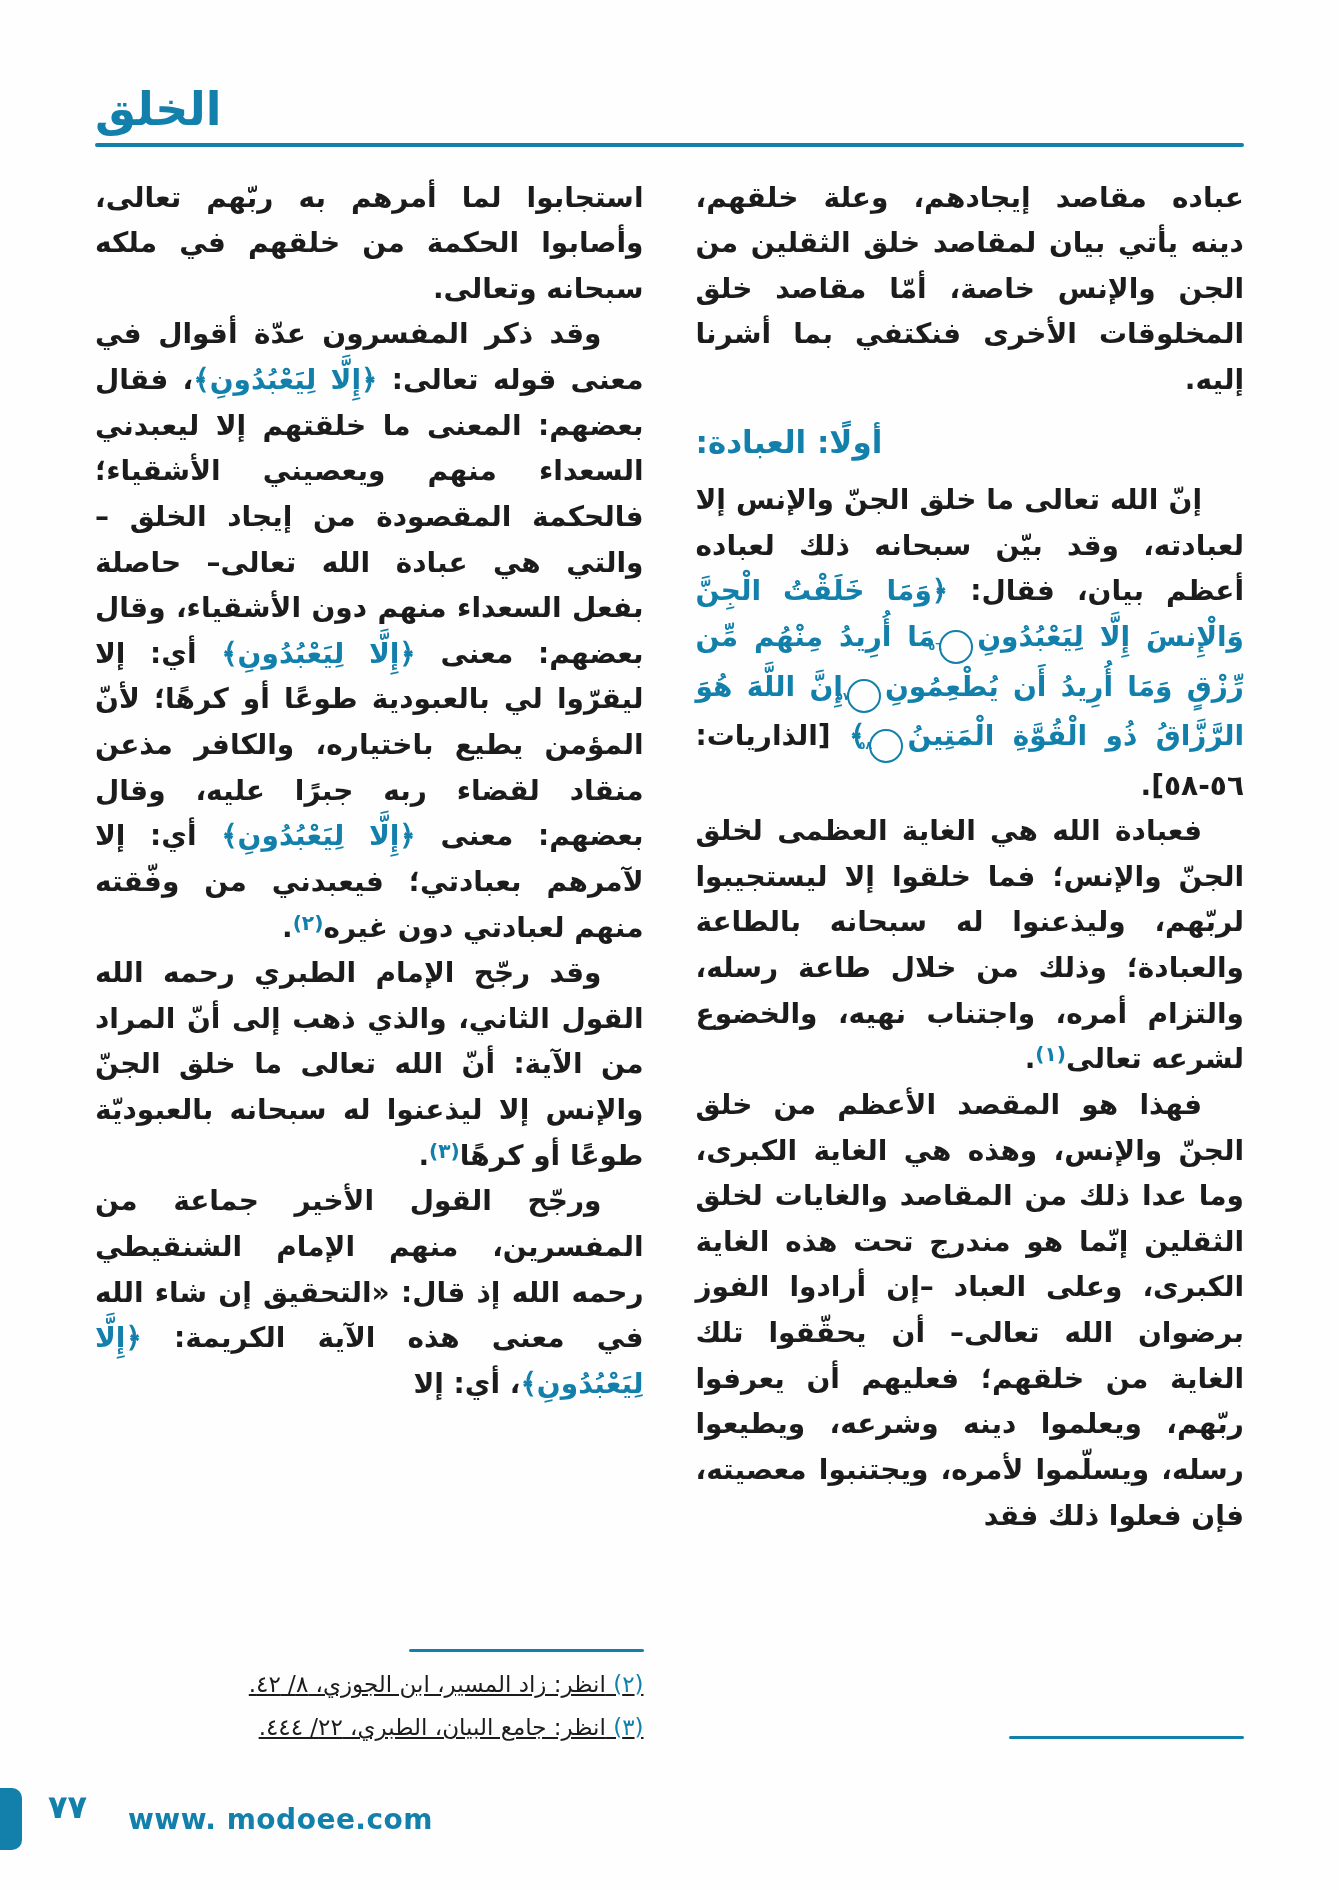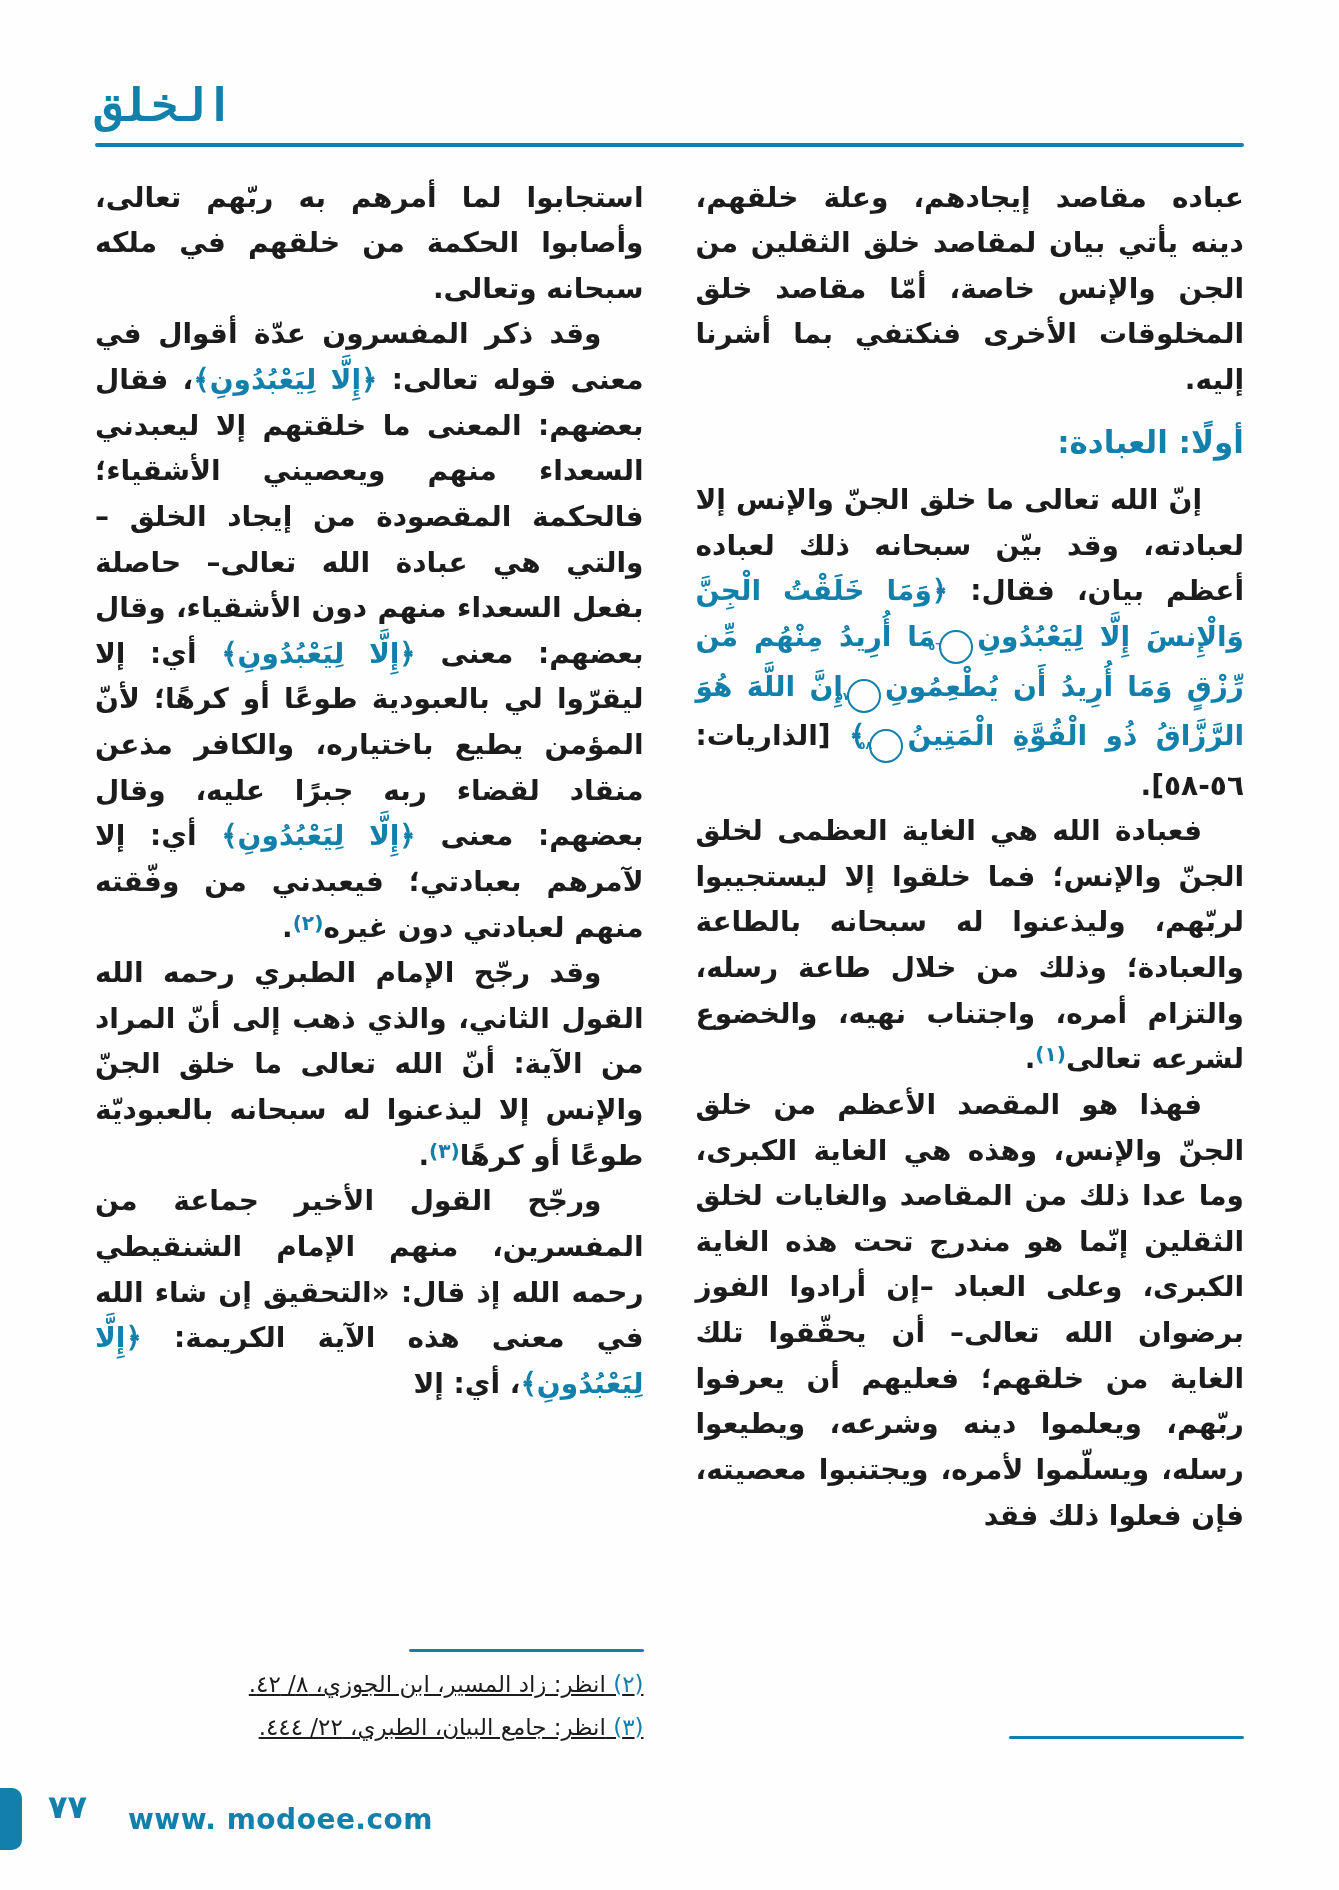--- a/index.html
+++ b/index.html
@@ -23,21 +23,20 @@
   .page-header{
     padding:84px 95px 0 95px;
   }
   .header-title{
     text-align:left;
     color:var(--accent);
     font-weight:bold;
     font-size:46px;
     line-height:1.1;
     letter-spacing:1px;
-    font-family:Liberation Mono, monospace;
   }
   .header-rule{
     margin-top:8px;
     height:4px;
     background:var(--accent);
     border-radius:2px;
   }
   
   .columns{
     display:flex;
@@ -57,21 +56,21 @@
     font-size:28px;
     line-height:1.63;
     text-align:justify;
     font-weight:bold;
   }
   .para.indent{text-indent:42px;}
   .para.heading{
     color:var(--accent);
     font-weight:bold;
     font-size:31px;
-    text-align:right;
+    text-align:left;
     text-indent:0;
     margin:14px 0 10px 0;
   }
   .seg-n{color:var(--ink);}
   .seg-q{color:var(--accent);}
   .seg-r{
     color:var(--accent);
     font-size:0.72em;
     vertical-align:7px;
   }

